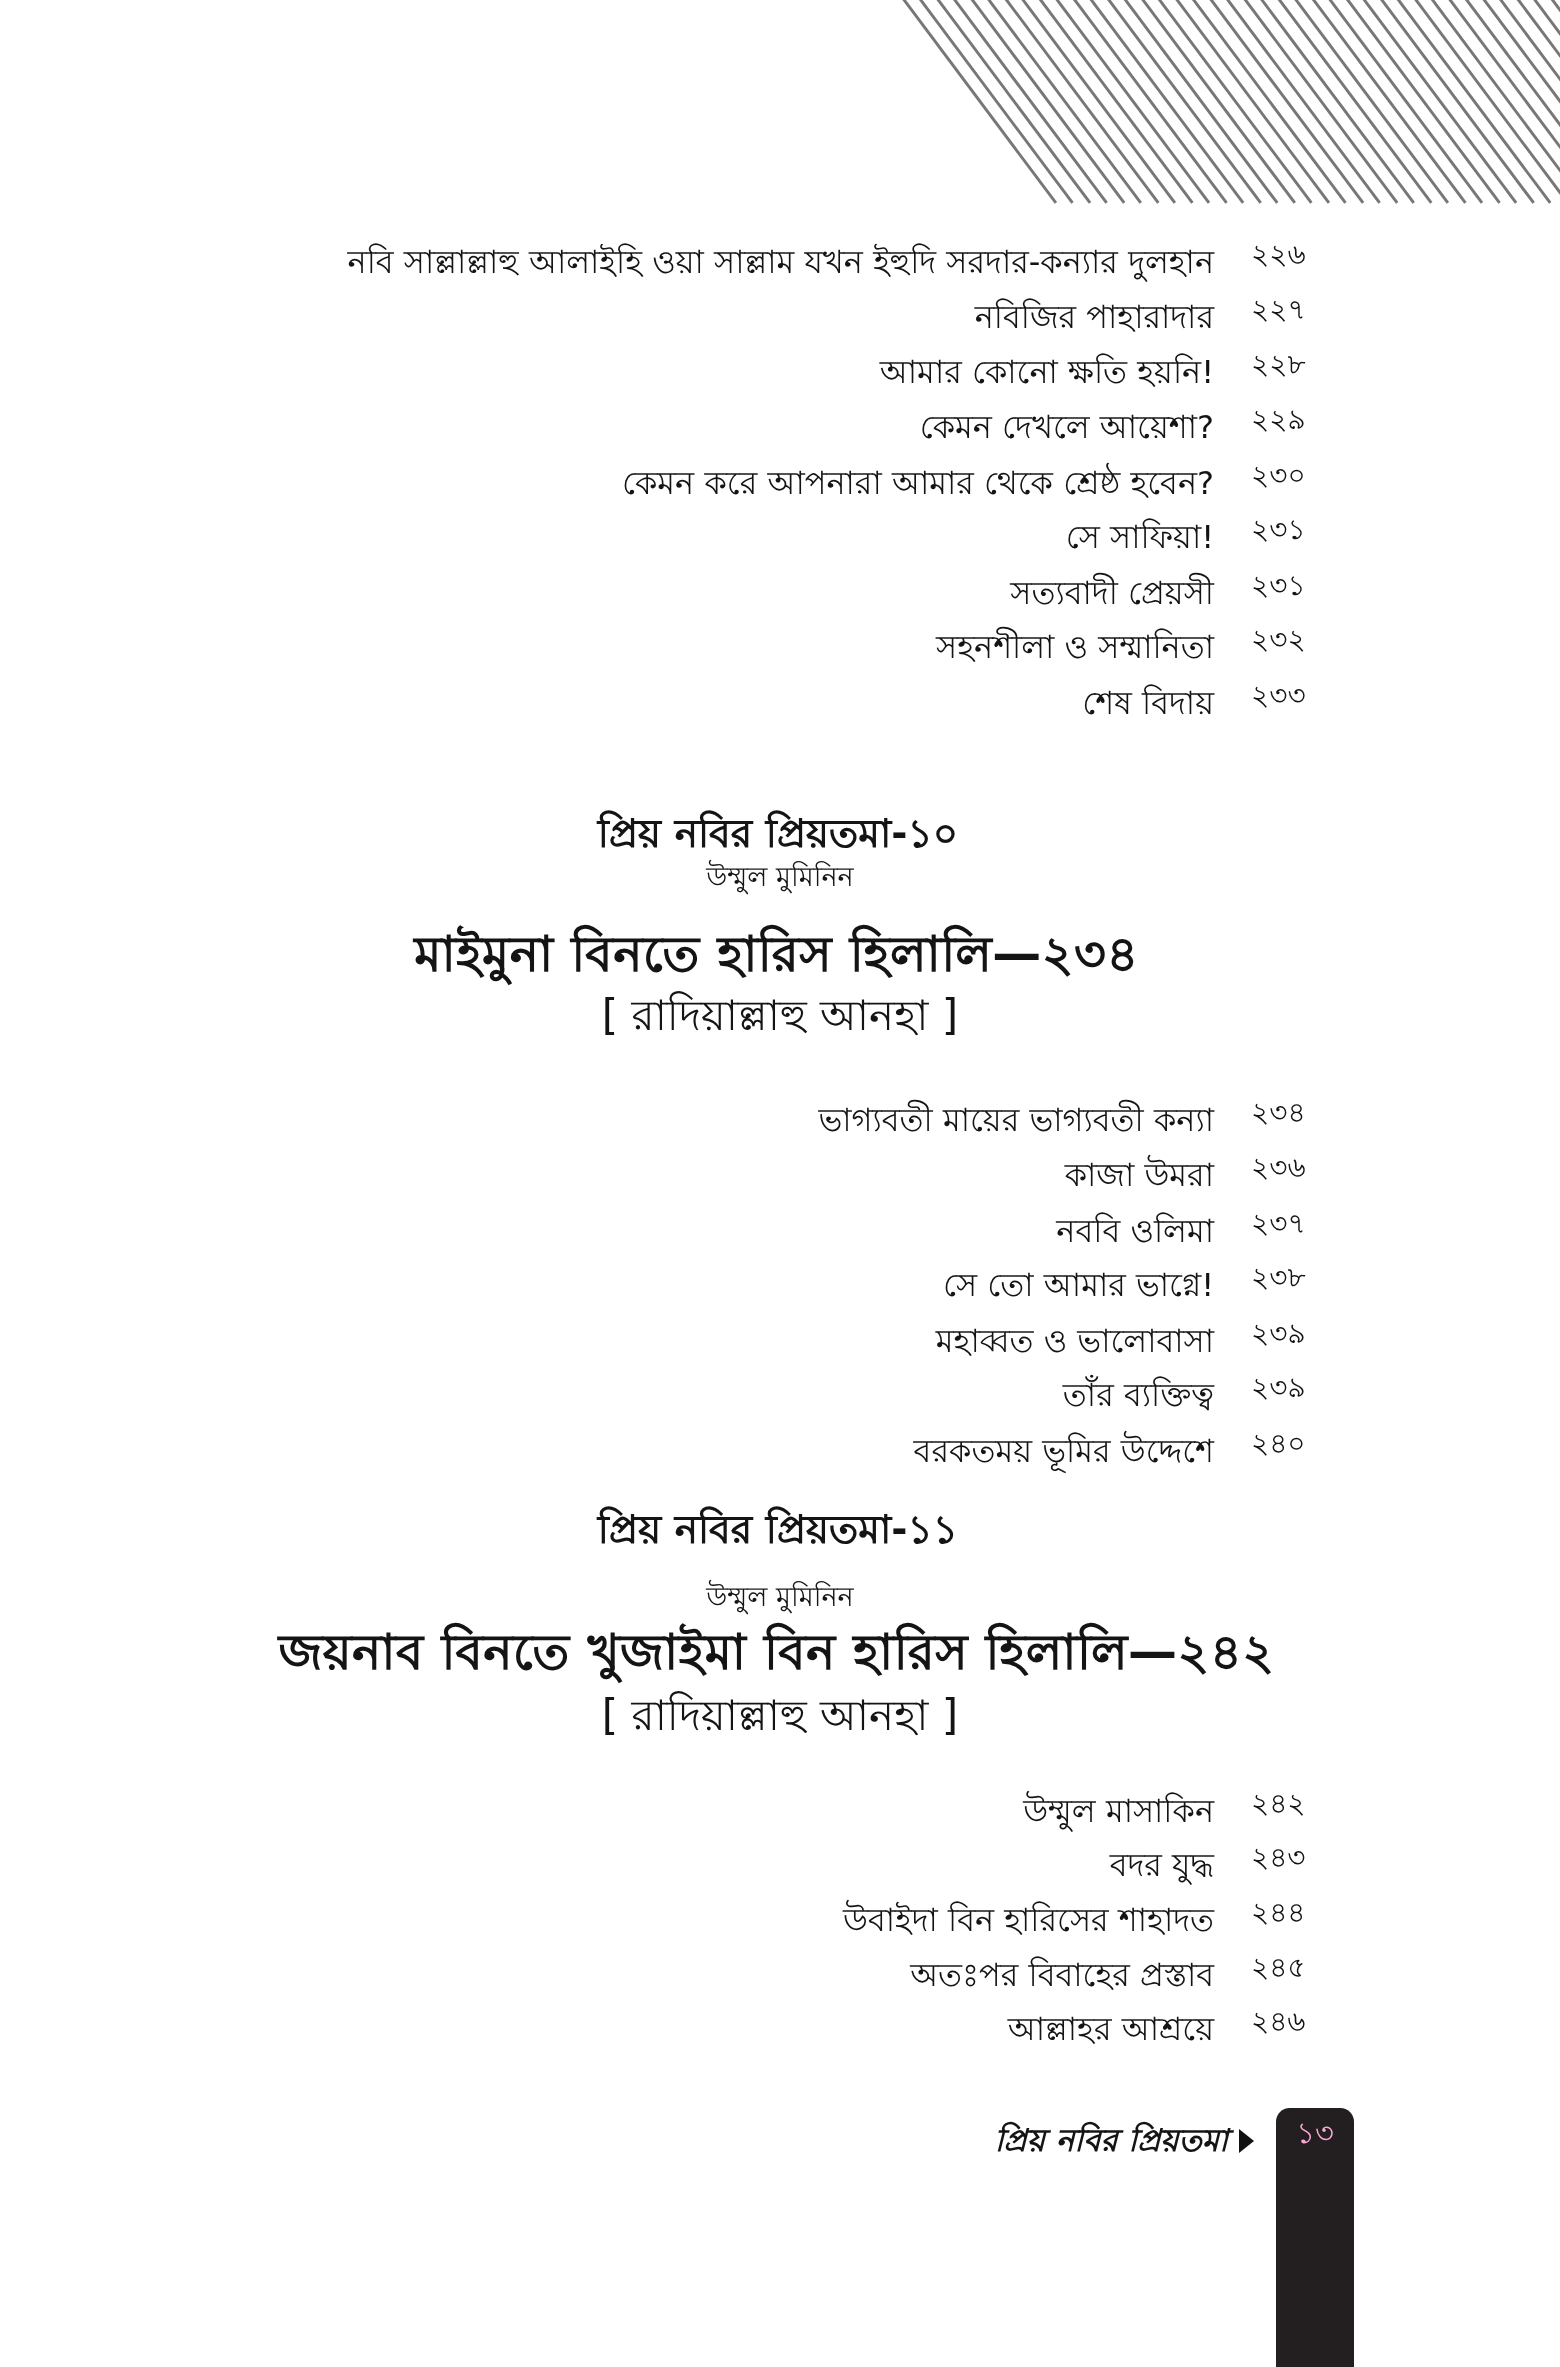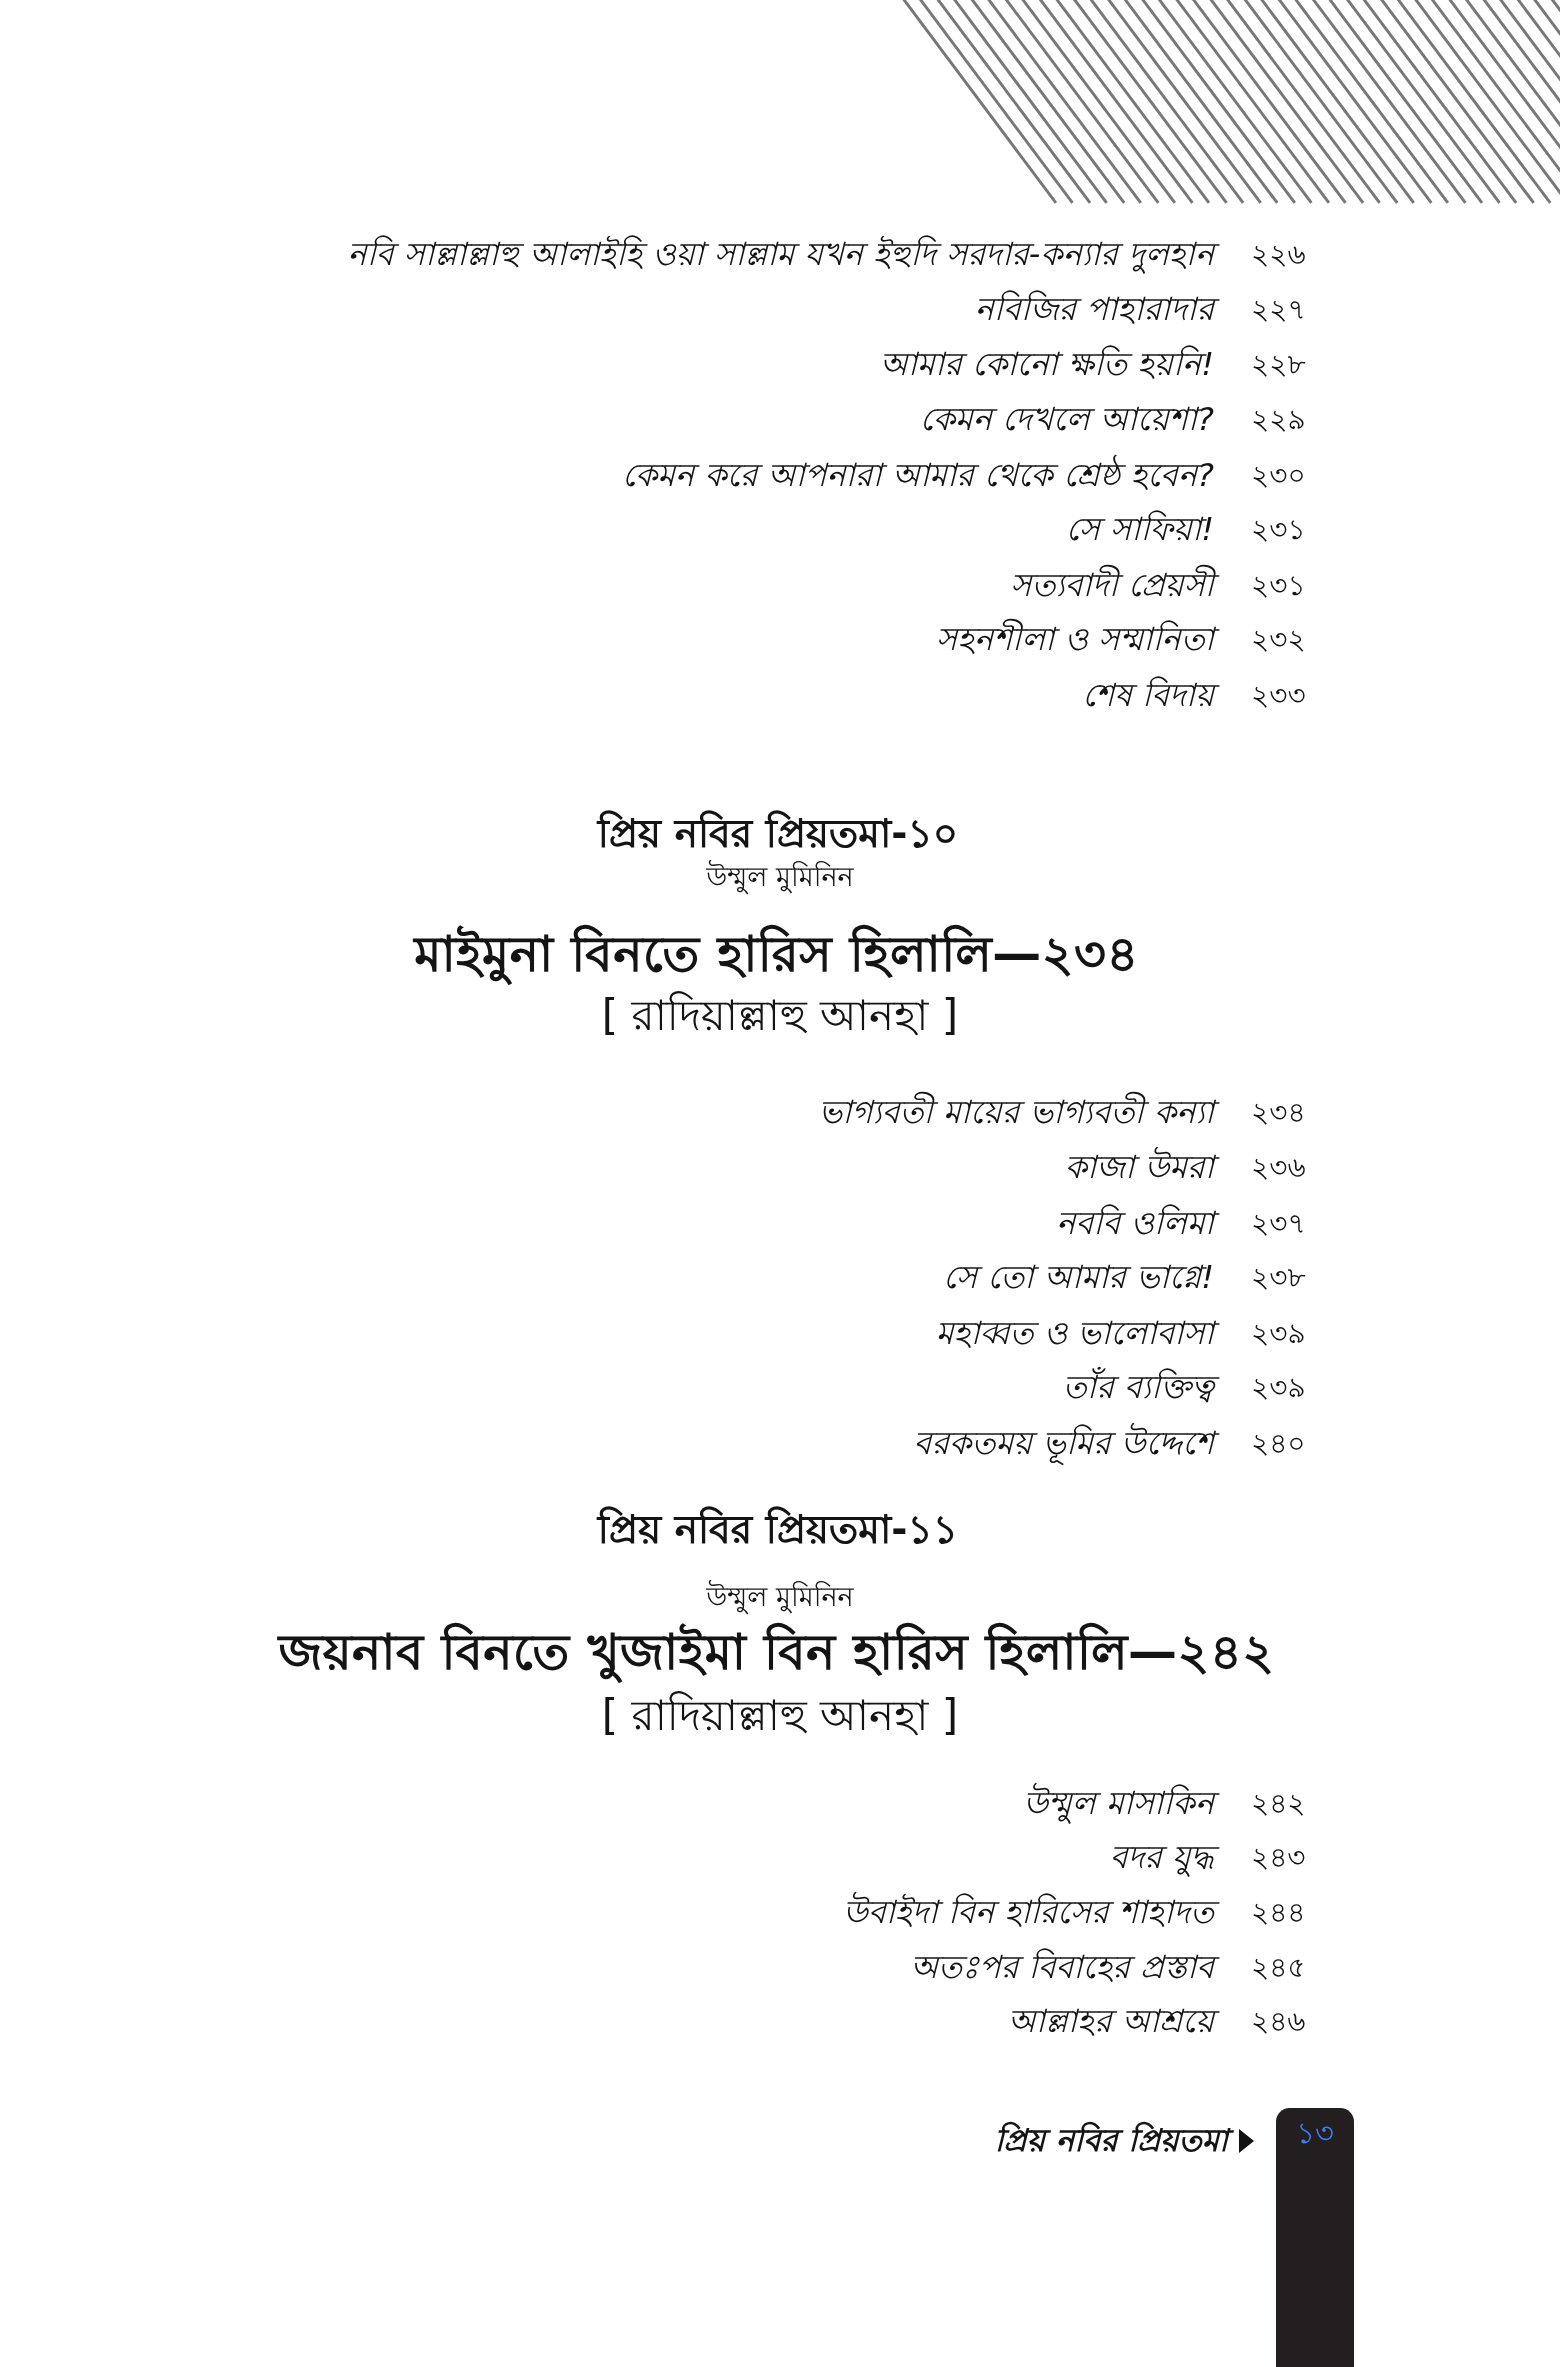--- a/index.html
+++ b/index.html
@@ -1,43 +1,43 @@
 <!DOCTYPE html>
 <html><head>
 <meta charset="utf-8">
 <style>
   html, body { margin: 0; padding: 0; background: #ffffff; }
   body { width: 1560px; height: 2368px; position: relative; overflow: hidden;
          font-family: "DejaVu Sans", "Liberation Sans", sans-serif; color: #141414; }
   .stripes { position: absolute; left: 0; top: 0; width: 1560px; height: 210px; }
   .toc-group { position: absolute; left: 0; width: 1560px; }
   .toc-row { position: absolute; left: 0; width: 1560px; height: 49px; }
-  .toc-title { position: absolute; right: 346px; top: 0; font-size: 32px; line-height: 49px;
-               white-space: nowrap; text-align: right; font-style: italic; }
+  .toc-title { position: absolute; right: 346px; top: 8px; font-size: 32px; line-height: 49px;
+               white-space: nowrap; text-align: right; }
   .toc-page { position: absolute; left: 1251px; top: 0; font-size: 28px; line-height: 49px;
               white-space: nowrap; }
   .sec-head { position: absolute; left: 0; width: 1560px; text-align: center; }
   .sec-series { position: absolute; left: 0; width: 1556px; text-align: center;
                 font-size: 39px; font-weight: bold; line-height: 55px; white-space: nowrap; }
   .sec-sub { position: absolute; left: 0; width: 1560px; text-align: center;
              font-size: 27px; line-height: 39px; white-space: nowrap; margin-top: 9px; }
   .sec-name { position: absolute; left: 0; width: 1553px; text-align: center;
               font-size: 49px; font-weight: bold; line-height: 68px; white-space: nowrap;
               letter-spacing: 0.5px; }
   .sec-honor { position: absolute; left: 0; width: 1560px; text-align: center;
                font-size: 42px; line-height: 45px; white-space: nowrap; }
   .footer-title { position: absolute; right: 332px; top: 2118px; font-size: 31px;
                   font-weight: bold; line-height: 45px; white-space: nowrap; font-style: italic; }
   .footer-arrow { position: absolute; left: 1239px; top: 2129px; width: 0; height: 0;
                   border-top: 12.7px solid transparent; border-bottom: 12.7px solid transparent;
                   border-left: 15.6px solid #111; }
   .page-tab { position: absolute; left: 1276px; top: 2108px; width: 78px; height: 273px;
               background: #231f20; border-radius: 13.7px 13.7px 0 0; }
   .page-num { position: absolute; left: 0; top: 5.9px; width: 78px; text-align: center;
-              color: #3b82f6; font-size: 29px; line-height: 39px; }
+              color: #f9a8d4; font-size: 29px; line-height: 39px; }
 </style>
 </head>
 <body>
 
 <svg class="stripes" viewBox="0 0 1600 215" xmlns="http://www.w3.org/2000/svg">
   <g stroke="#777777" stroke-width="3" fill="none">
     <line x1="926" y1="-2" x2="1083" y2="208"></line>
     <line x1="943" y1="-2" x2="1100" y2="208"></line>
     <line x1="961" y1="-2" x2="1118" y2="208"></line>
     <line x1="978" y1="-2" x2="1135" y2="208"></line>

